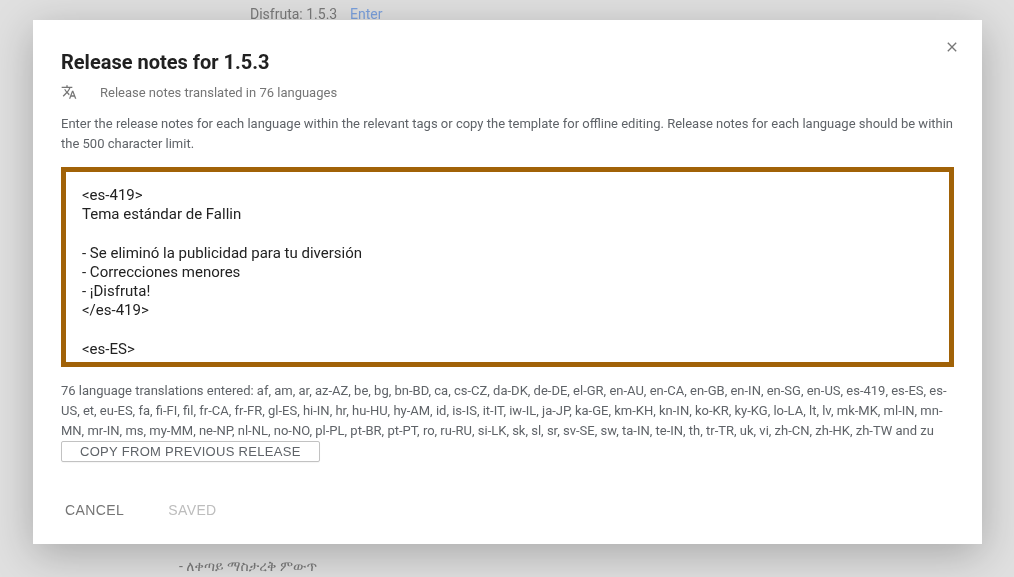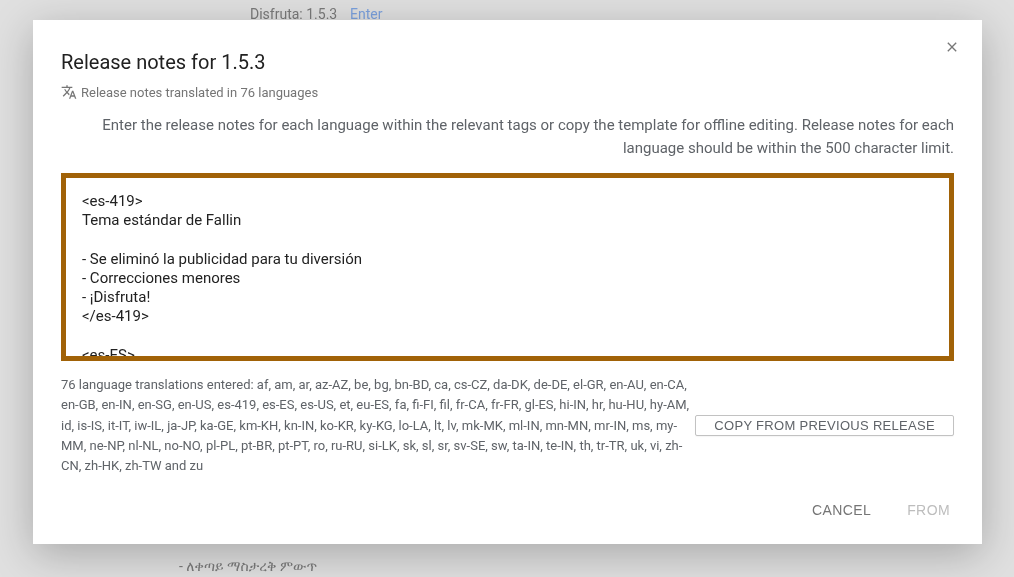--- a/index.html
+++ b/index.html
@@ -48,43 +48,42 @@
     width: 20px;
     height: 20px;
     color: #777;
     cursor: pointer;
     font-size: 20px;
     line-height: 20px;
     text-align: center;
   }
   h2.title {
     font-size: 20px;
-    font-weight: 400;
+    font-weight: 700;
     color: #212121;
     margin-bottom: 10px;
   }
   .subtitle-row {
     display: flex;
     align-items: center;
-    gap: 4px;
+    gap: 23px;
     font-size: 13px;
     color: #757575;
     margin-bottom: 14px;
   }
   .trans-icon {
     width: 16px;
     height: 16px;
     color: #757575;
   }
   .instructions {
-    font-size: 15px;
+    font-size: 13px;
     color: #5f6368;
     line-height: 1.5;
     margin-bottom: 14px;
-    text-align: right;
   }
   .textarea-wrap {
     position: relative;
     border: 5px solid #a16207;
     height: 200px;
     margin-bottom: 14px;
   }
   .textarea {
     width: 100%;
     height: 100%;
@@ -96,21 +95,22 @@
     color: #222;
     line-height: 1.28;
     outline: none;
     overflow-y: scroll;
   }
   .textarea::-webkit-scrollbar { width: 10px; }
   .textarea::-webkit-scrollbar-track { background: transparent; }
   .textarea::-webkit-scrollbar-thumb { background: #c0c0c0; }
   .lower-row {
     display: flex;
-    align-items: center;
+    align-items: flex-start;
+    flex-direction: column;
   }
   .lang-summary {
     flex: 1;
     font-size: 13px;
     color: #5f6368;
     line-height: 1.55;
   }
   .copy-btn {
     flex-shrink: 0;
     background: #fff;
@@ -120,22 +120,21 @@
     font-size: 13px;
     font-weight: 500;
     color: #5f6368;
     letter-spacing: 0.3px;
     cursor: pointer;
     box-shadow: 0 1px 1px rgba(0,0,0,0.04);
   }
   .actions {
     margin-top: auto;
     display: flex;
-    justify-content: flex-end;
-    gap: 28px;
+    gap: 36px;
     padding-top: 20px;
   }
   .action-btn {
     background: none;
     border: none;
     font-size: 14px;
     font-weight: 500;
     letter-spacing: 0.4px;
     cursor: pointer;
     color: #757575;
@@ -190,16 +189,16 @@
 Tema estándar de Fallin</textarea>
   </div>
 
   <div class="lower-row">
     <div class="lang-summary">76 language translations entered: af, am, ar, az-AZ, be, bg, bn-BD, ca, cs-CZ, da-DK, de-DE, el-GR, en-AU, en-CA, en-GB, en-IN, en-SG, en-US, es-419, es-ES, es-US, et, eu-ES, fa, fi-FI, fil, fr-CA, fr-FR, gl-ES, hi-IN, hr, hu-HU, hy-AM, id, is-IS, it-IT, iw-IL, ja-JP, ka-GE, km-KH, kn-IN, ko-KR, ky-KG, lo-LA, lt, lv, mk-MK, ml-IN, mn-MN, mr-IN, ms, my-MM, ne-NP, nl-NL, no-NO, pl-PL, pt-BR, pt-PT, ro, ru-RU, si-LK, sk, sl, sr, sv-SE, sw, ta-IN, te-IN, th, tr-TR, uk, vi, zh-CN, zh-HK, zh-TW and zu</div>
     <button class="copy-btn">COPY FROM PREVIOUS RELEASE</button>
   </div>
 
   <div class="actions">
     <button class="action-btn">CANCEL</button>
-    <button class="action-btn disabled">FROM</button>
+    <button class="action-btn disabled">SAVED</button>
   </div>
 
 </div>
 
 </body></html>

